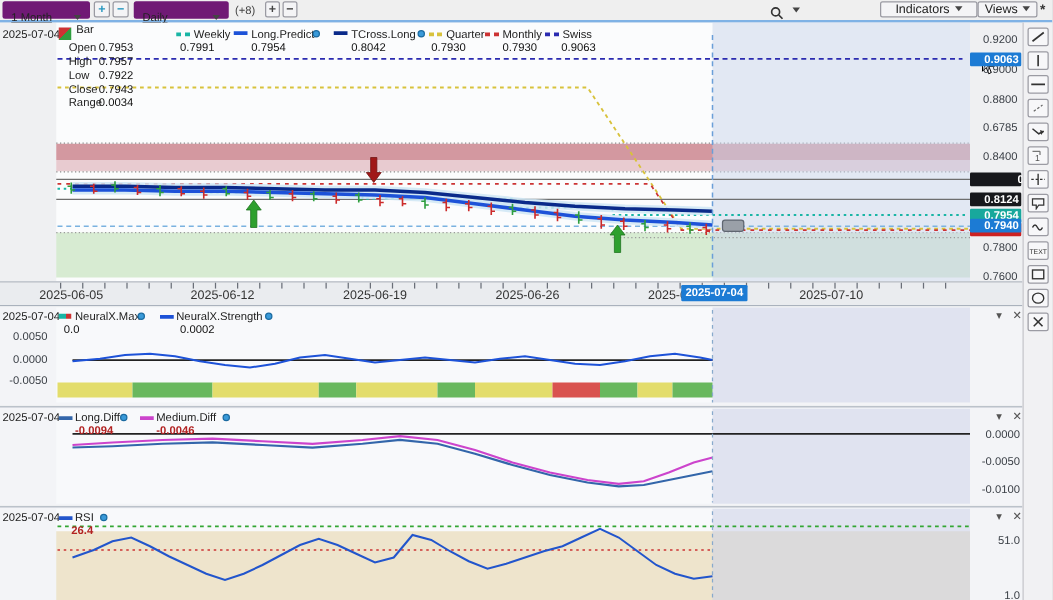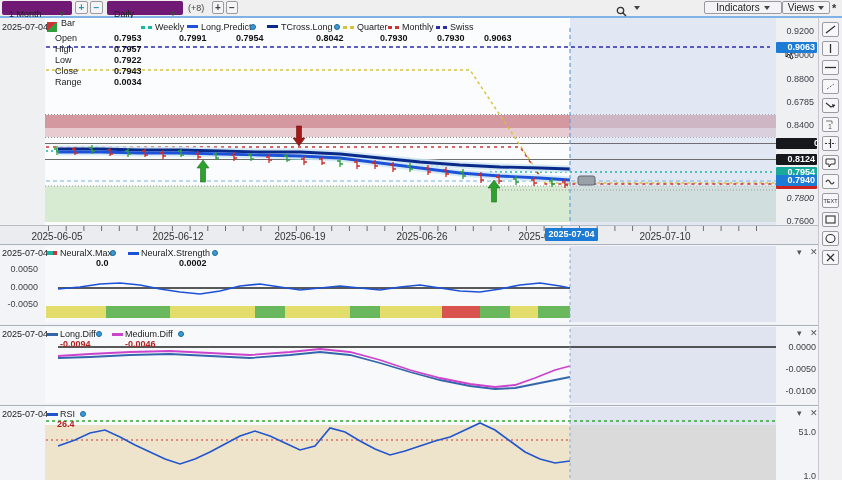--- a/index.html
+++ b/index.html
@@ -1,21 +1,21 @@
 <!DOCTYPE html>
 <html><head>
 <meta charset="utf-8">
 <style>
   html,body{margin:0;padding:0;background:#d8d8d8;}
   #app{position:relative;width:842px;height:480px;background:#eff0f2;overflow:hidden;
        font-family:"Liberation Sans",sans-serif;color:#222;-webkit-font-smoothing:antialiased;}
   .abs{position:absolute;}
   .t9{font-size:9px;line-height:10px;white-space:nowrap;}
   .t85{font-size:8.5px;line-height:10px;white-space:nowrap;}
-  .bold{font-weight:bold;color:#111;margin-left:35px;}
+  .bold{font-weight:normal;color:#111;}
   .red{color:#b22222;font-weight:bold;}
   .gray{color:#444;}
   
   #toolbar{position:absolute;left:0;top:0;width:842px;height:16px;background:#efefef;
            border-bottom:2px solid #7fb2e5;}
   .tb-box{position:absolute;top:1px;height:13px;background:#fff;border:7px solid #701a75;
           border-radius:2px;font-size:9px;line-height:13px;padding:0 0;box-sizing:border-box;color:#222;text-decoration:underline;}
   .tb-btn{position:absolute;top:1px;height:13px;background:#f4f4f6;border:1px solid #9a9aa2;
           border-radius:2px;text-align:center;font-size:10px;line-height:11px;font-weight:bold;box-sizing:border-box;}
   .caret{display:inline-block;width:0;height:0;border-left:3px solid transparent;
@@ -188,21 +188,21 @@
   <div class="abs t9" style="left:55px;top:66px;">Close</div>
   <div class="abs t9 bold" style="left:79px;top:66px;">0.7943</div>
   <div class="abs t9" style="left:55px;top:77px;">Range</div>
   <div class="abs t9 bold" style="left:79px;top:77px;">0.0034</div>
 
   <div class="axis-lbl" style="left:776px;top:26px;">0.9200</div>
   <div class="axis-lbl" style="left:776px;top:50px;">0.9000</div>
   <div class="axis-lbl" style="left:776px;top:74px;">0.8800</div>
   <div class="axis-lbl" style="left:776px;top:97px;">0.6785</div>
   <div class="axis-lbl" style="left:776px;top:120px;">0.8400</div>
-  <div class="axis-lbl" style="left:776px;top:193px;font-style:italic;">0.7800</div>
+  <div class="axis-lbl" style="left:776px;top:193px;">0.7800</div>
   <div class="axis-lbl" style="left:776px;top:216px;">0.7600</div>
 
   <div class="badge" style="top:42px;background:#1c7bd4;">0.9063</div>
   <div class="badge" style="top:138px;background:#17181c;padding-left:38px;">0.8268</div>
   <div class="badge" style="top:154px;background:#17181c;">0.8124</div>
   <div class="badge" style="top:167px;background:#18a89c;">0.7954</div>
   <div class="badge" style="top:178px;background:#cc2222;"></div>
   <div class="badge" style="top:175px;background:#1c7bd4;">0.7940</div>
 
   <div id="dateaxis">
@@ -238,21 +238,21 @@
         <rect x="480" y="306" width="30" height="12" fill="#69b85e"></rect>
         <rect x="510" y="306" width="28" height="12" fill="#e3dd6c"></rect>
         <rect x="538" y="306" width="32" height="12" fill="#69b85e"></rect>
       </g>
     <line x1="570" y1="248" x2="570" y2="322" stroke="#88aacc" stroke-dasharray="3,3"></line>
   </svg>
   <div class="abs t9" style="left:2px;top:248px;">2025-07-04</div>
   <span class="abs" style="left:47px;top:251px;width:10px;height:4px;background:linear-gradient(90deg,#19b5a5 0 6px,#cc3333 6px);"></span>
   <div class="abs t9" style="left:60px;top:248px;">NeuralX.Max</div>
   <span class="info-dot" style="left:110px;top:250px;"></span>
-  <div class="abs t9 bold" style="left:61px;top:258px;">0.0</div>
+  <div class="abs t9 bold" style="left:51px;top:258px;">0.0</div>
   <span class="legend-dash" style="left:128px;top:252px;background:#1d52d8;"></span>
   <div class="abs t9" style="left:141px;top:248px;">NeuralX.Strength</div>
   <span class="info-dot" style="left:212px;top:250px;"></span>
   <div class="abs t9 bold" style="left:144px;top:258px;">0.0002</div>
   <div class="axis-lbl" style="left:2px;top:264px;width:36px;">0.0050</div>
   <div class="axis-lbl" style="left:2px;top:282px;width:36px;">0.0000</div>
   <div class="axis-lbl" style="left:2px;top:299px;width:36px;">-0.0050</div>
   <div class="pc" style="left:797px;top:248px;">▾</div>
   <div class="pc" style="left:810px;top:248px;">✕</div>
 

